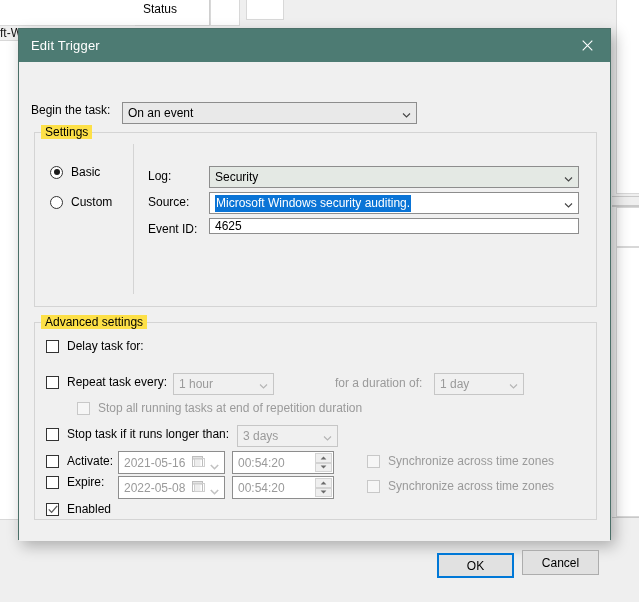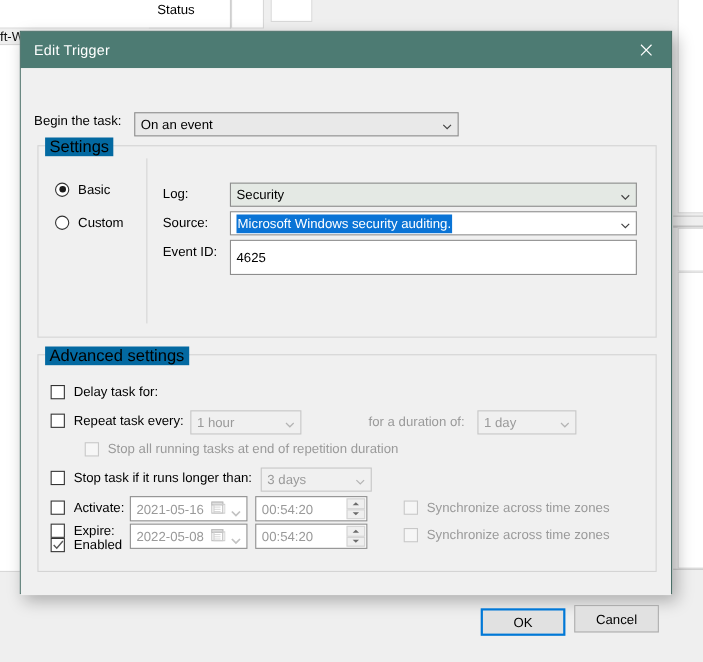--- a/index.html
+++ b/index.html
@@ -103,43 +103,43 @@
   .combo .chev {
     position: absolute; right: 5px; top: 50%;
     transform: translateY(-50%);
     width: 9px; height: 9px;
   }
   .combo.disabled { color: #9a9a9a; border-color: #c6c6c6; background: #f0f0f0; }
 
   .textbox {
     background: #ffffff;
     border: 1px solid #8d8d8d;
-    height: 32px;
+    height: 16px;
     display: flex; align-items: center;
     padding: 0 5px;
     font-size: 12px;
     color: #000;
   }
 
   .sel-text {
     background: #0a74d6;
     color: #ffffff;
     padding: 1px 1px 2px 1px;
   }
 
   
   .group {
     position: absolute;
     border: 1px solid #d4d4d4;
   }
   .group-title {
     position: absolute;
-    background: #0369a1;
+    background: #fde047;
     padding: 0 4px;
-    font-size: 15px;
+    font-size: 12px;
     color: #000;
     white-space: nowrap;
   }
 
   
   .cb {
     width: 13px; height: 13px;
     border: 1px solid #333;
     background: #fff;
     display: inline-flex;
@@ -310,21 +310,21 @@
     <div class="row" style="left:129px; top:160px;">
       <span class="lbl">Event ID:</span>
     </div>
     <div class="textbox" style="position:absolute; left:190px; top:156px; width:370px;">
       <span>4625</span>
     </div>
 
     <div class="group" style="left:15px; top:260px; width:563px; height:198px;"></div>
     <div class="group-title" style="left:22px; top:253px;">Advanced settings</div>
 
-    <div class="row" style="left:27px; top:287px; gap:8px;">
+    <div class="row" style="left:27px; top:277px; gap:8px;">
       <span class="cb"></span>
       <span class="lbl">Delay task for:</span>
     </div>
 
     <div class="row" style="left:27px; top:313px; gap:8px;">
       <span class="cb"></span>
       <span class="lbl">Repeat task every:</span>
     </div>
     <div class="combo disabled" style="position:absolute; left:154px; top:311px; width:101px;">
       <span>1 hour</span>
@@ -438,21 +438,21 @@
               <path d="M3.5 3.4 L0.6 0.6 L6.4 0.6 Z" fill="#6b6b6b"></path>
             </svg>
           </div>
       </span>
     </div>
     <div class="row" style="left:348px; top:417px; gap:8px;">
       <span class="cb disabled"></span>
       <span class="lbl dim">Synchronize across time zones</span>
     </div>
 
-    <div class="row" style="left:27px; top:426px; gap:8px;">
+    <div class="row" style="left:27px; top:440px; gap:8px;">
       <span class="cb">
         <svg width="10" height="9" viewBox="0 0 10 9">
           <path d="M0.8 4.4 L3.6 7.4 L9.2 0.9" stroke="#5a5a5a" stroke-width="1.3" fill="none"></path>
         </svg>
       </span>
       <span class="lbl">Enabled</span>
     </div>
 
     <div class="btn default" style="left:418px; top:479px; width:77px;">OK</div>
     <div class="btn" style="left:503px; top:488px; width:77px;">Cancel</div>

